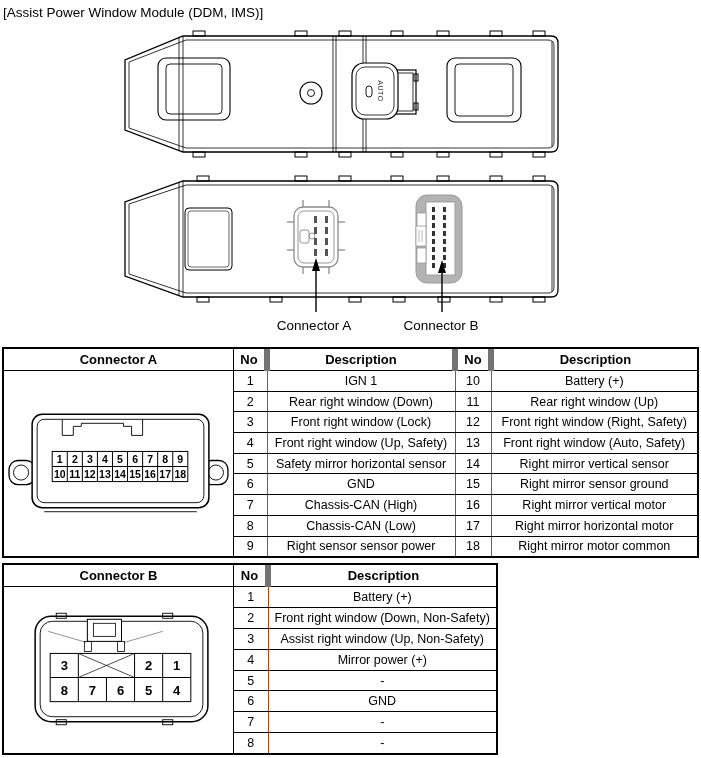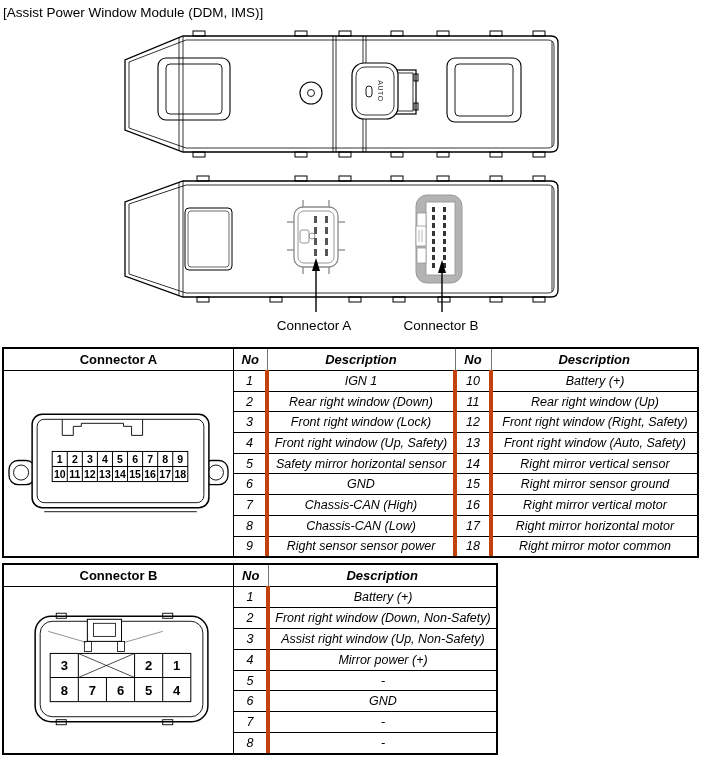--- a/index.html
+++ b/index.html
@@ -6,24 +6,24 @@
   body{width:701px;height:758px;font-family:"Liberation Sans",sans-serif;color:#000;}
   .page{position:relative;width:701px;height:758px;overflow:hidden;background:#fff;}
   .title{position:absolute;left:3px;top:5px;font-size:13.5px;white-space:nowrap;}
   .main-drawing{position:absolute;left:0;top:0;width:701px;height:345px;}
   
   .tbl{position:absolute;border:2px solid #000;display:flex;box-sizing:border-box;background:#fff;}
   .tbl-left{width:229px;flex:0 0 229px;border-right:1px solid #000;display:flex;flex-direction:column;}
   .tbl-head{height:21px;flex:0 0 21px;border-bottom:1px solid #000;display:flex;align-items:center;justify-content:center;font-size:13px;font-weight:bold;}
   .diagram-cell{flex:1;position:relative;}
   .diagram-cell svg{position:absolute;left:0;top:0;width:100%;height:100%;}
-  table.tbl-right{flex:1;border-collapse:collapse;table-layout:fixed;height:100%;width:100%;font-style:italic;}
-  table.tbl-right th{height:21px;border-bottom:1px solid #000;border-left:1px solid #737373;font-size:13px;font-weight:bold;padding:0;text-align:center;}
+  table.tbl-right{flex:1;border-collapse:collapse;table-layout:fixed;height:100%;width:100%;}
+  table.tbl-right th{height:21px;border-bottom:1px solid #000;border-left:6px solid #737373;font-size:13px;font-weight:bold;padding:0;text-align:center;}
   table.tbl-right th:first-child{border-left:none;}
-  table.tbl-right td{border-bottom:1px solid #000;border-left:4px solid #c2410c;font-size:12.5px;padding:0 1px;text-align:center;white-space:nowrap;overflow:hidden;}
+  table.tbl-right td{border-bottom:1px solid #000;border-left:1px solid #c2410c;font-size:12.5px;padding:0 1px;text-align:center;white-space:nowrap;overflow:hidden;}
   table.tbl-right td:first-child{border-left:none;}
   table.tbl-right tr:last-child td{border-bottom:none;}
   
   .draw-label{font-family:"Liberation Sans",sans-serif;font-size:13.5px;text-anchor:middle;fill:#000;}
   .auto-txt{font-family:"Liberation Sans",sans-serif;font-size:7px;fill:#333;text-anchor:middle;letter-spacing:0.5px;}
   .pin-num-a{font-family:"Liberation Sans",sans-serif;font-size:10.5px;font-weight:bold;text-anchor:middle;fill:#000;}
   .pin-num-b{font-family:"Liberation Sans",sans-serif;font-size:13px;font-weight:bold;text-anchor:middle;fill:#000;}
   .ln{stroke:#000;fill:none;}
   .lngray{stroke:#8a8a8a;fill:none;}
 </style>

